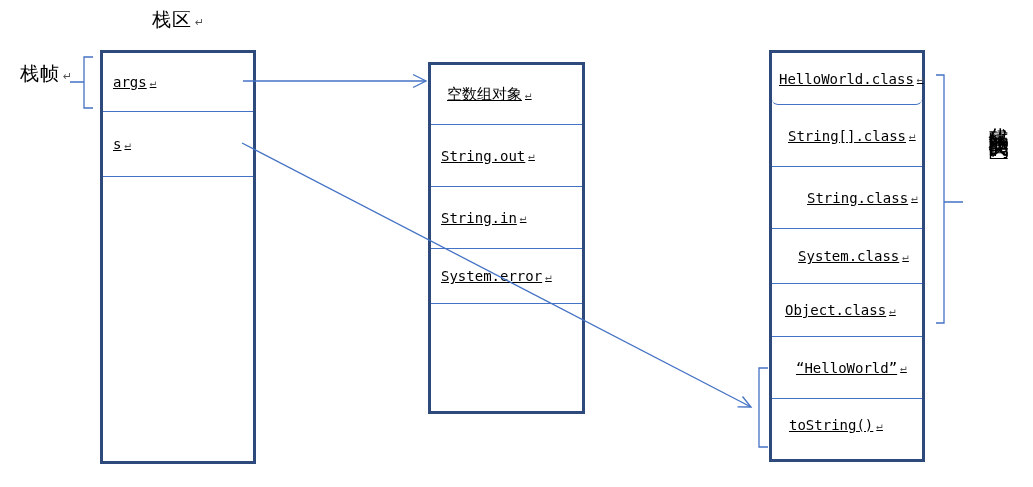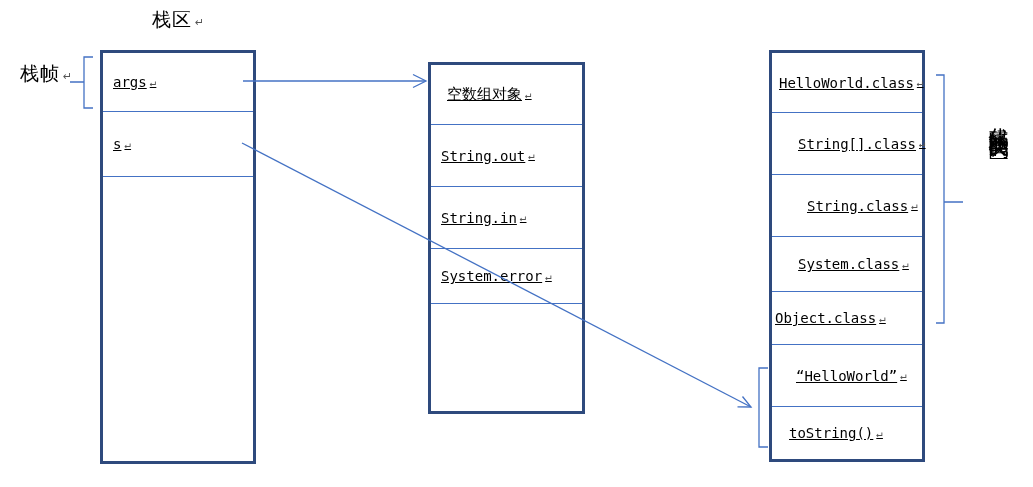--- a/index.html
+++ b/index.html
@@ -82,37 +82,37 @@
         <span class="ret">↵</span>
     </div>
     <div class="row" style="height:55px;">
       <span>System.error</span>
         <span class="ret">↵</span>
     </div>
     <div class="filler"></div>
   </div>
 
   <div class="box" style="left:769px;top:50px;width:156px;height:412px;">
-    <div class="row" style="height:60px;padding-left:7px;">
+    <div class="row" style="height:52px;padding-left:7px;border-radius:6px;">
       <span>HelloWorld.class</span>
         <span class="ret">↵</span>
     </div>
-    <div class="row" style="height:62px;padding-left:26px;">
+    <div class="row" style="height:62px;padding-left:16px;">
       <span>String[].class</span>
         <span class="ret">↵</span>
     </div>
     <div class="row" style="height:62px;padding-left:35px;">
       <span>String.class</span>
         <span class="ret">↵</span>
     </div>
     <div class="row" style="height:55px;padding-left:13px;justify-content:center;">
       <span>System.class</span>
         <span class="ret">↵</span>
     </div>
-    <div class="row" style="height:53px;padding-left:3px;">
+    <div class="row" style="height:53px;padding-left:13px;">
       <span>Object.class</span>
         <span class="ret">↵</span>
     </div>
     <div class="row" style="height:62px;padding-left:24px;">
       <span>“HelloWorld”</span>
         <span class="ret">↵</span>
     </div>
     <div class="row last" style="height:52px;padding-left:17px;">
       <span>toString()</span>
         <span class="ret">↵</span>

